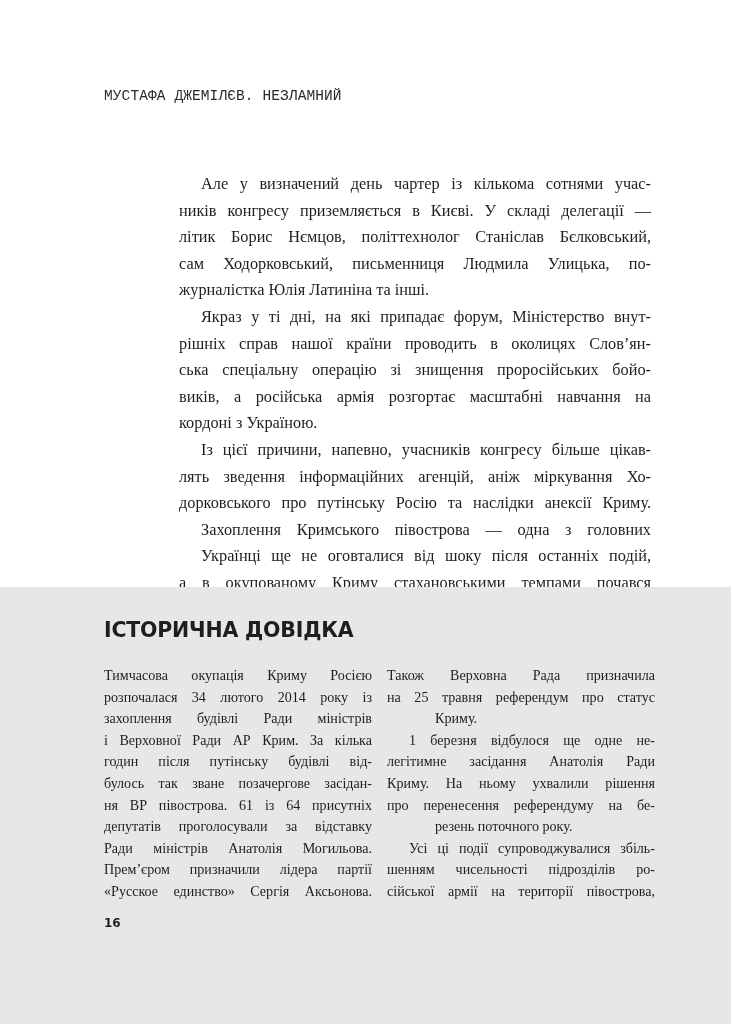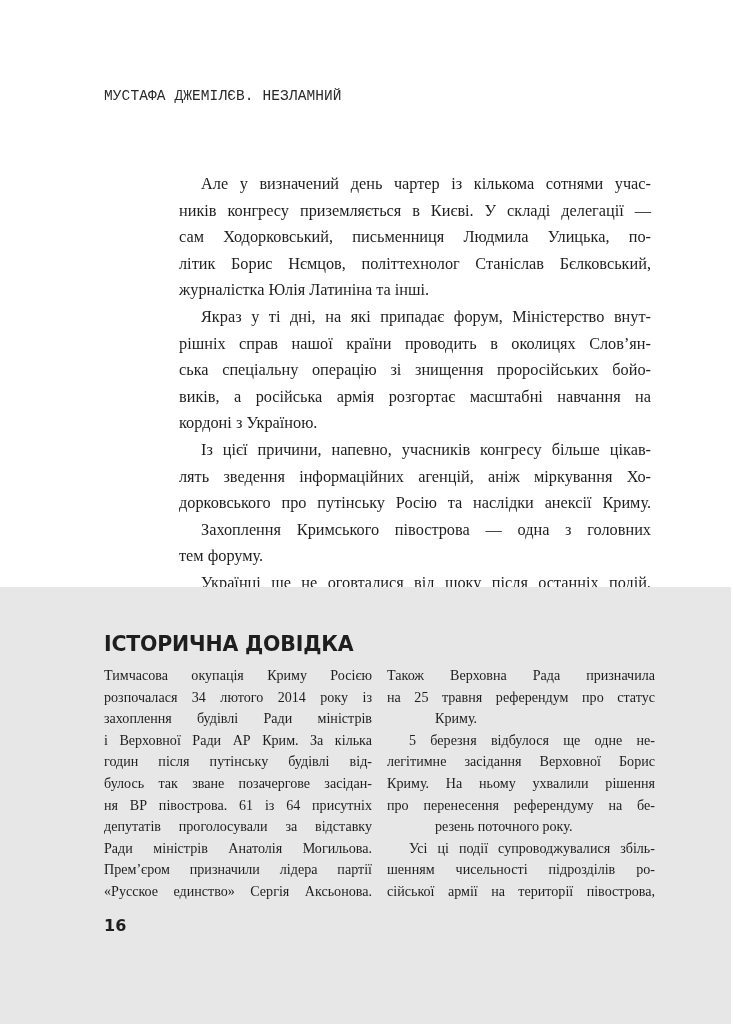--- a/index.html
+++ b/index.html
@@ -52,21 +52,21 @@
     position: absolute;
     left: 0;
     top: 587px;
     width: 731px;
     height: 437px;
     background: #e6e7e6;
   }
   .sidebar-title {
     position: absolute;
     left: 104px;
-    top: 632px;
+    top: 618px;
     font-family: "DejaVu Sans", sans-serif;
     font-weight: bold;
     font-size: 20.5px;
     letter-spacing: -0.2px;
     color: #1e1e1e;
     white-space: nowrap;
   }
   .col {
     position: absolute;
     top: 665px;
@@ -87,49 +87,48 @@
     overflow: hidden;
   }
   .col .line.last { text-align-last: left; margin-left: 48px; }
   .col .line.indent { padding-left: 22px; }
   .page-number {
     position: absolute;
     left: 104px;
     top: 916px;
     font-family: "DejaVu Sans", sans-serif;
     font-weight: bold;
-    font-size: 16px;
+    font-size: 12px;
     color: #1e1e1e;
   }
 </style>
 </head>
 <body>
 
 <div class="running-head">МУСТАФА ДЖЕМІЛЄВ. НЕЗЛАМНИЙ</div>
 
 <div class="main-text">
 
   <span class="line indent">Але у визначений день чартер із кількома сотнями учас-</span>
   <span class="line">ників конгресу приземляється в Києві. У складі делегації —</span>
+  <span class="line">літик Борис Нємцов, політтехнолог Станіслав Бєлковський,</span>
   <span class="line">сам Ходорковський, письменниця Людмила Улицька, по-</span>
-  <span class="line">літик Борис Нємцов, політтехнолог Станіслав Бєлковський,</span>
   <span class="line last">журналістка Юлія Латиніна та інші.</span>
 
   <span class="line indent">Якраз у ті дні, на які припадає форум, Міністерство внут-</span>
   <span class="line">рішніх справ нашої країни проводить в околицях Слов’ян-</span>
   <span class="line">ська спеціальну операцію зі знищення проросійських бойо-</span>
   <span class="line">виків, а російська армія розгортає масштабні навчання на</span>
   <span class="line last">кордоні з Україною.</span>
 
   <span class="line indent">Із цієї причини, напевно, учасників конгресу більше цікав-</span>
   <span class="line">лять зведення інформаційних агенцій, аніж міркування Хо-</span>
   <span class="line">дорковського про путінську Росію та наслідки анексії Криму.</span>
 
   <span class="line indent">Захоплення Кримського півострова — одна з головних</span>
-  <span class="line last">тем форуму.</span>
 
   <span class="line indent">Українці ще не оговталися від шоку після останніх подій,</span>
   <span class="line">а в окупованому Криму стахановськими темпами почався</span>
 </div>
 
 <div class="sidebar-box"></div>
 
 <div class="sidebar-title">ІСТОРИЧНА ДОВІДКА</div>
 
 <div class="col left">
@@ -143,22 +142,22 @@
   <span class="line">депутатів проголосували за відставку</span>
   <span class="line">Ради міністрів Анатолія Могильова.</span>
   <span class="line">Прем’єром призначили лідера партії</span>
   <span class="line">«Русское единство» Сергія Аксьонова.</span>
 </div>
 
 <div class="col right">
   <span class="line">Також Верховна Рада призначила</span>
   <span class="line">на 25 травня референдум про статус</span>
   <span class="line last">Криму.</span>
-  <span class="line indent">5 березня відбулося ще одне не-</span>
-  <span class="line">легітимне засідання Верховної Борис</span>
+  <span class="line indent">1 березня відбулося ще одне не-</span>
+  <span class="line">легітимне засідання Анатолія Ради</span>
   <span class="line">Криму. На ньому ухвалили рішення</span>
   <span class="line">про перенесення референдуму на бе-</span>
   <span class="line last">резень поточного року.</span>
   <span class="line indent">Усі ці події супроводжувалися збіль-</span>
   <span class="line">шенням чисельності підрозділів ро-</span>
   <span class="line">сійської армії на території півострова,</span>
 </div>
 
 <div class="page-number">16</div>
 

